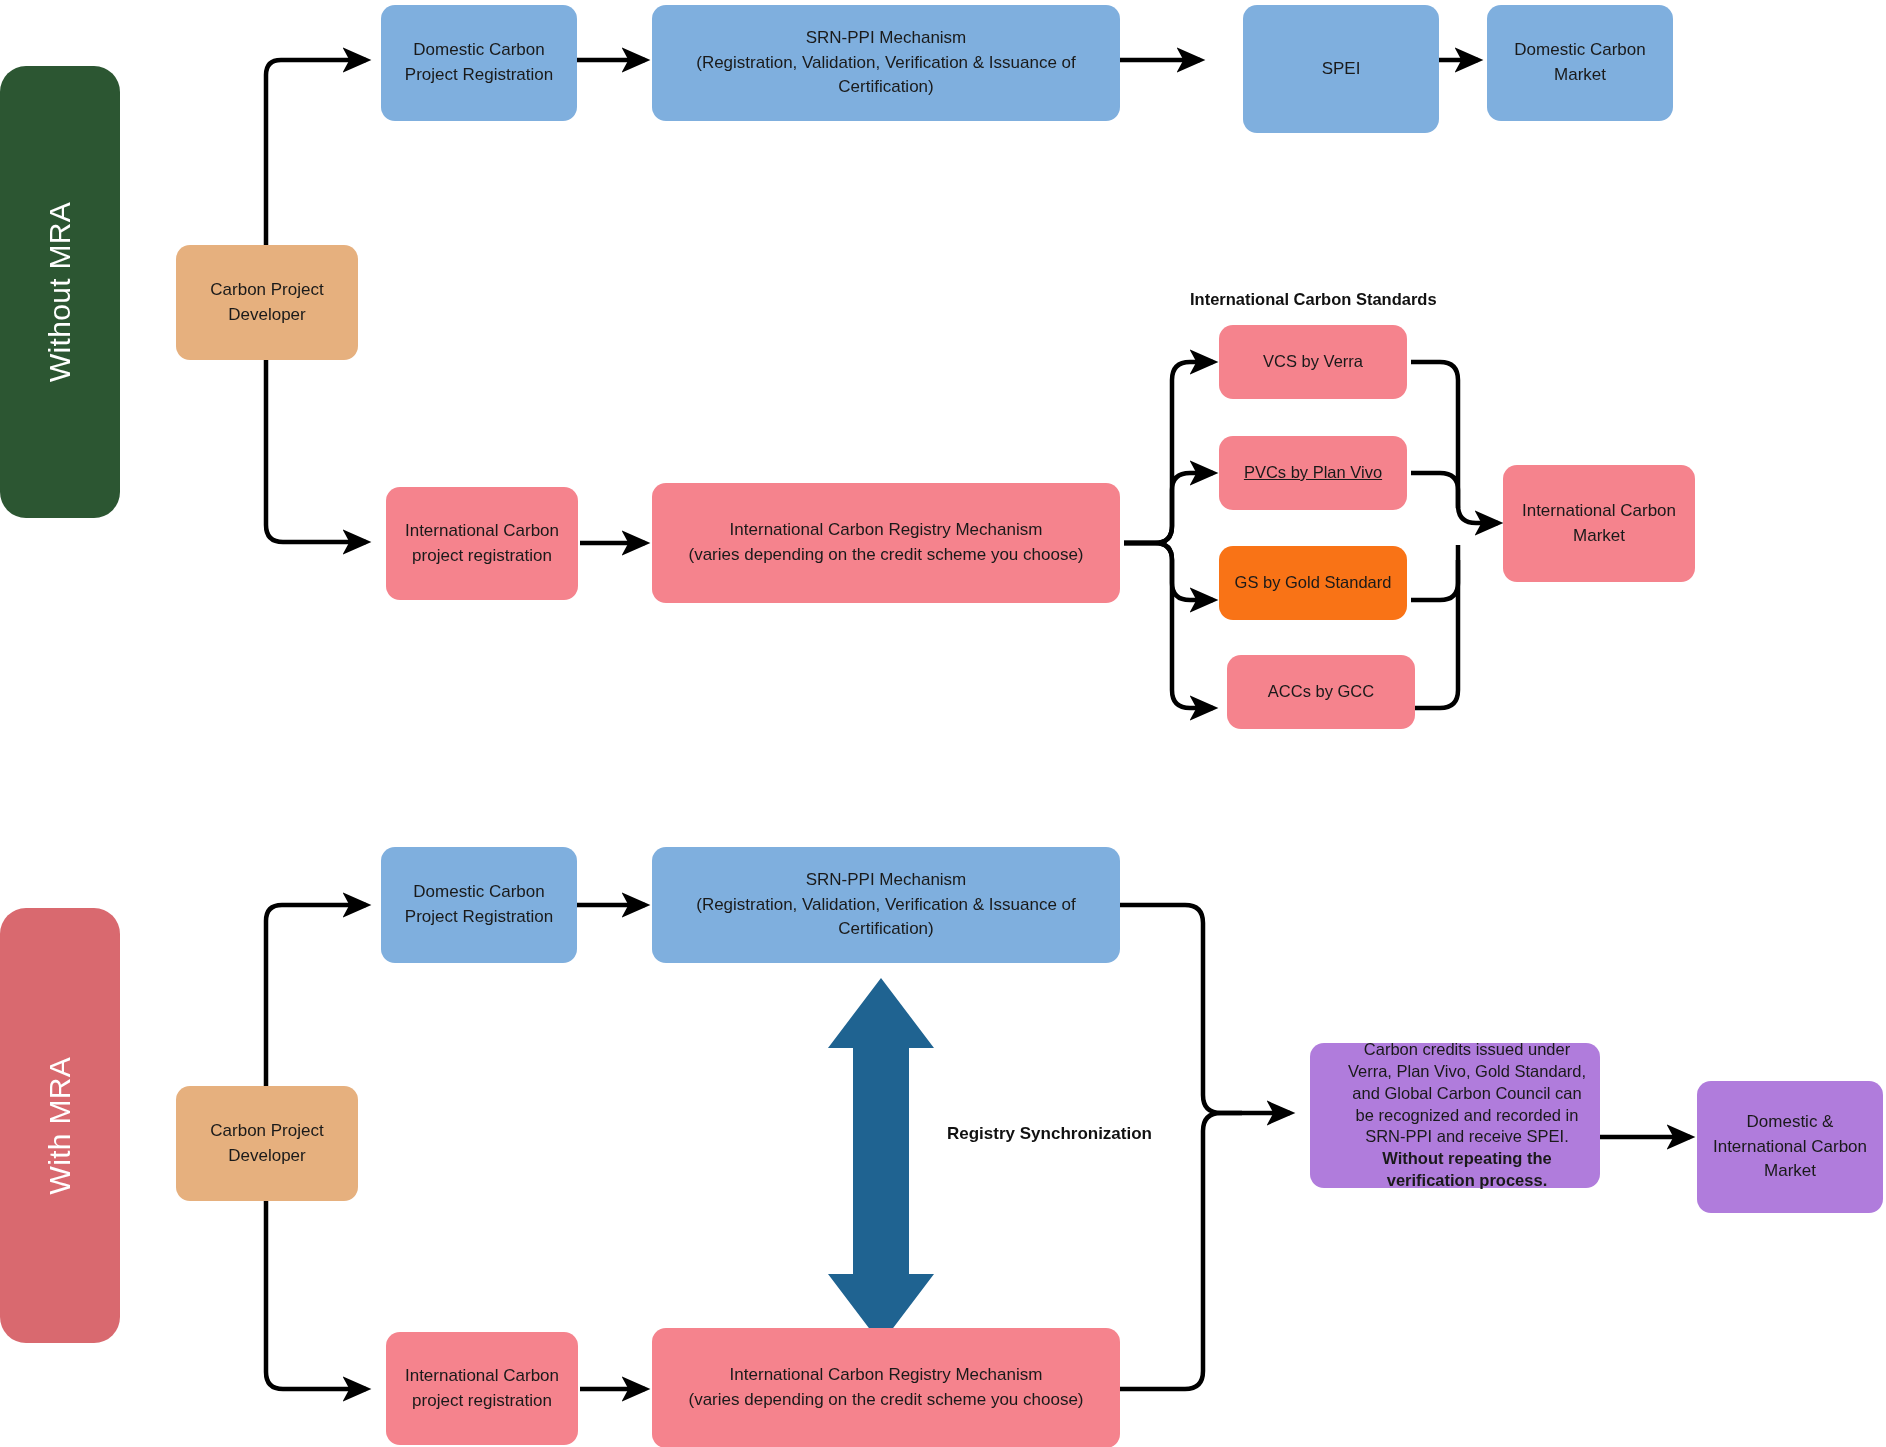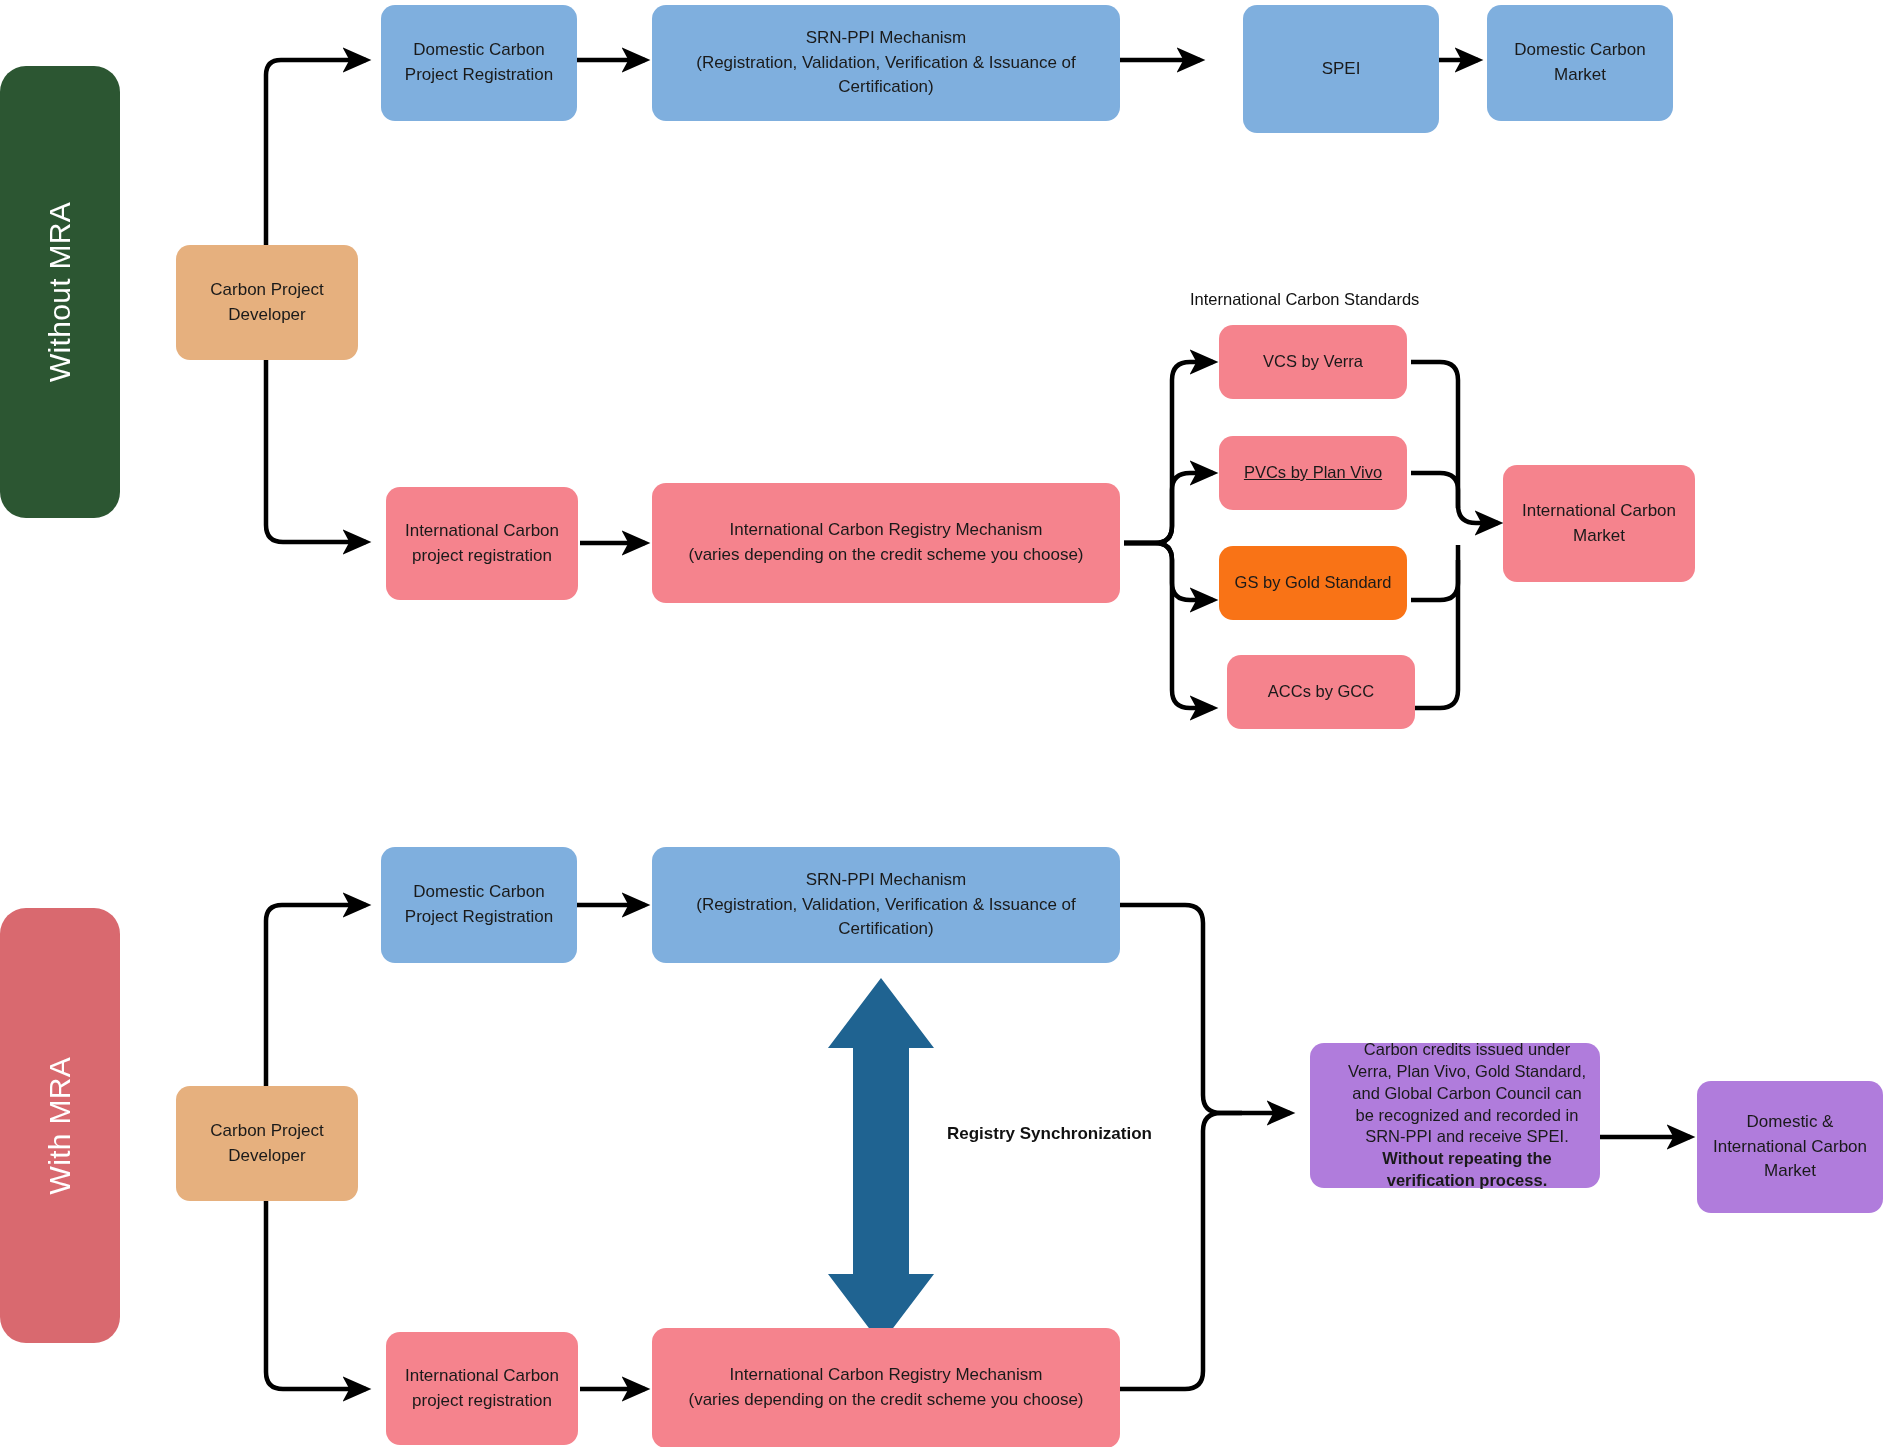--- a/index.html
+++ b/index.html
@@ -48,21 +48,21 @@
   .node.small { font-size: 16.5px; text-align: center; }
   .node .txt { width: 100%; }
   .node.purple-note {
     font-size: 16.5px;
     line-height: 1.33;
   }
   .note-strong { font-weight: bold; }
   .caption {
     position: absolute;
     font-size: 16.5px;
-    font-weight: normal;
+    font-weight: bold;
     color: #111111;
     white-space: nowrap;
   }
   .sync-label {
     position: absolute;
     font-size: 17px;
     font-weight: bold;
     color: #111111;
     white-space: nowrap;
   }

